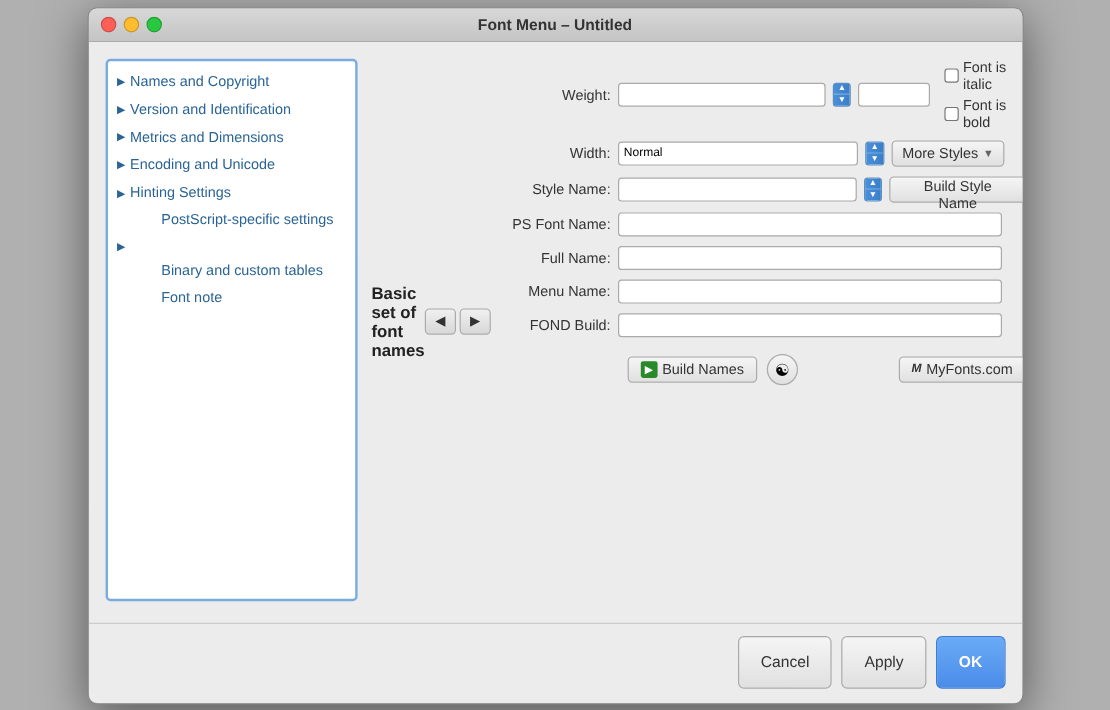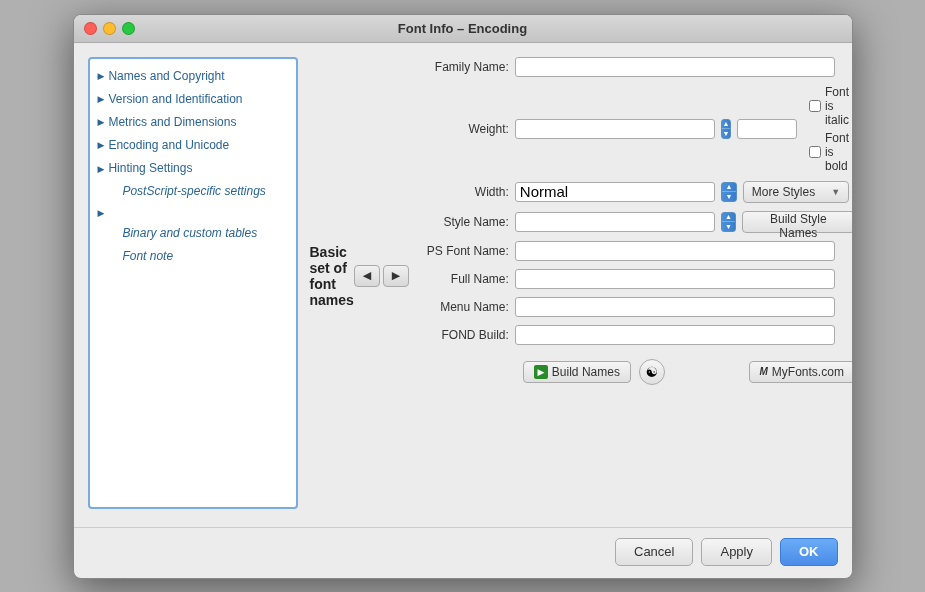--- a/index.html
+++ b/index.html
@@ -70,22 +70,21 @@
       padding: 2px 8px;
       color: #2a6496;
       cursor: pointer;
       font-size: 12px;
       line-height: 1.6;
     }
     .sidebar-item.selected {
       color: #2a6496;
     }
     .sidebar-item.indent {
-      padding-left: 22px;
-      font-style: italic;
+      padding-left: 34px;
     }
     .sidebar-item .arrow {
       margin-right: 4px;
       font-size: 9px;
       color: #2a6496;
     }
     .sidebar-item.no-arrow .arrow {
       visibility: hidden;
     }
     .main {
@@ -138,21 +137,21 @@
       flex-shrink: 0;
       color: #333;
       font-size: 12px;
     }
     .form-input {
       height: 20px;
       border: 1px solid #aaa;
       border-radius: 3px;
       background: white;
       padding: 0 4px;
-      font-size: 15px;
+      font-size: 10px;
       outline: none;
     }
     .form-input.wide { width: 320px; }
     .form-input.medium { width: 200px; }
     .form-input.small { width: 60px; }
     .stepper {
       display: flex;
       flex-direction: column;
       width: 16px;
       height: 20px;
@@ -193,21 +192,21 @@
       display: flex;
       align-items: center;
       height: 22px;
       background: linear-gradient(to bottom, #f5f5f5, #e0e0e0);
       border: 1px solid #aaa;
       border-radius: 4px;
       cursor: pointer;
       padding: 0 8px;
       font-size: 12px;
       color: #333;
-      gap: 16px;
+      gap: 4px;
     }
     .dropdown-arrow {
       font-size: 9px;
       color: #666;
     }
     .build-style-btn {
       height: 22px;
       background: linear-gradient(to bottom, #f5f5f5, #e0e0e0);
       border: 1px solid #aaa;
       border-radius: 4px;
@@ -275,21 +274,21 @@
     .footer {
       display: flex;
       justify-content: flex-end;
       align-items: center;
       padding: 10px 14px 12px;
       gap: 8px;
       border-top: 1px solid #ccc;
       margin-top: 4px;
     }
     .footer-btn {
-      height: 28px;
+      height: 44px;
       padding: 0 18px;
       border-radius: 5px;
       cursor: pointer;
       font-size: 13px;
       border: 1px solid #aaa;
     }
     .btn-cancel {
       background: linear-gradient(to bottom, #f5f5f5, #e0e0e0);
       color: #333;
     }
@@ -308,21 +307,21 @@
 </head>
 <body>
 
 <div class="window">
   <div class="titlebar">
     <div class="window-buttons">
       <div class="win-btn close"></div>
       <div class="win-btn minimize"></div>
       <div class="win-btn maximize"></div>
     </div>
-    <span class="titlebar-title">Font Info – Encoding</span>
+    <span class="titlebar-title">Font Menu – Untitled</span>
   </div>
 
   <div class="content">
 
     <div class="sidebar">
       <div class="sidebar-item selected">
         <span class="arrow">▶</span>
         <span>Names and Copyright</span>
       </div>
       <div class="sidebar-item">
@@ -362,24 +361,20 @@
       <div class="main-header">
         <span class="main-title">Basic set of font names</span>
         <div class="nav-buttons">
           <button class="nav-btn">◀</button>
           <button class="nav-btn">▶</button>
         </div>
       </div>
 
       <div class="form-rows">
 
-        <div class="form-row">
-          <span class="form-label">Family Name:</span>
-          <input class="form-input wide" type="text" value="" style="">
-        </div>
 
         <div class="form-row">
           <span class="form-label">Weight:</span>
           <input class="form-input medium" type="text" value="" style="">
           <div class="stepper">
             <div class="stepper-up">▲</div>
             <div class="stepper-down">▼</div>
           </div>
           <input class="form-input small" type="text" value="" style="">
           <div class="checkbox-group">
@@ -407,21 +402,21 @@
           </button>
         </div>
 
         <div class="form-row">
           <span class="form-label">Style Name:</span>
           <input class="form-input medium" type="text" value="" style="">
           <div class="stepper">
             <div class="stepper-up">▲</div>
             <div class="stepper-down">▼</div>
           </div>
-          <button class="build-style-btn">Build Style Names</button>
+          <button class="build-style-btn">Build Style Name</button>
         </div>
 
         <div class="form-row">
           <span class="form-label">PS Font Name:</span>
           <input class="form-input wide" type="text" value="" style="">
         </div>
 
         <div class="form-row">
           <span class="form-label">Full Name:</span>
           <input class="form-input wide" type="text" value="" style="">

